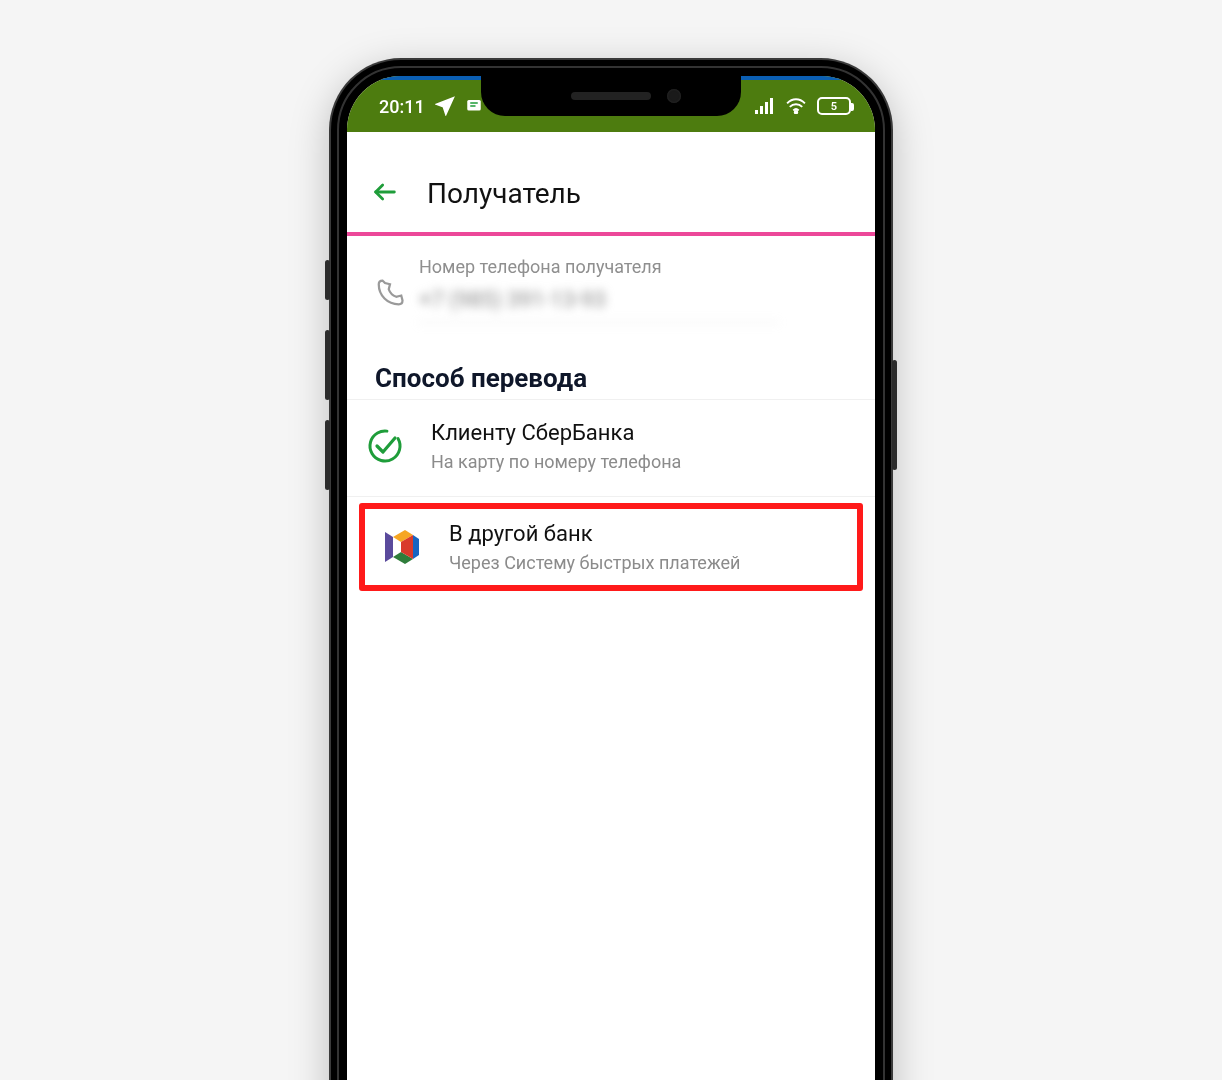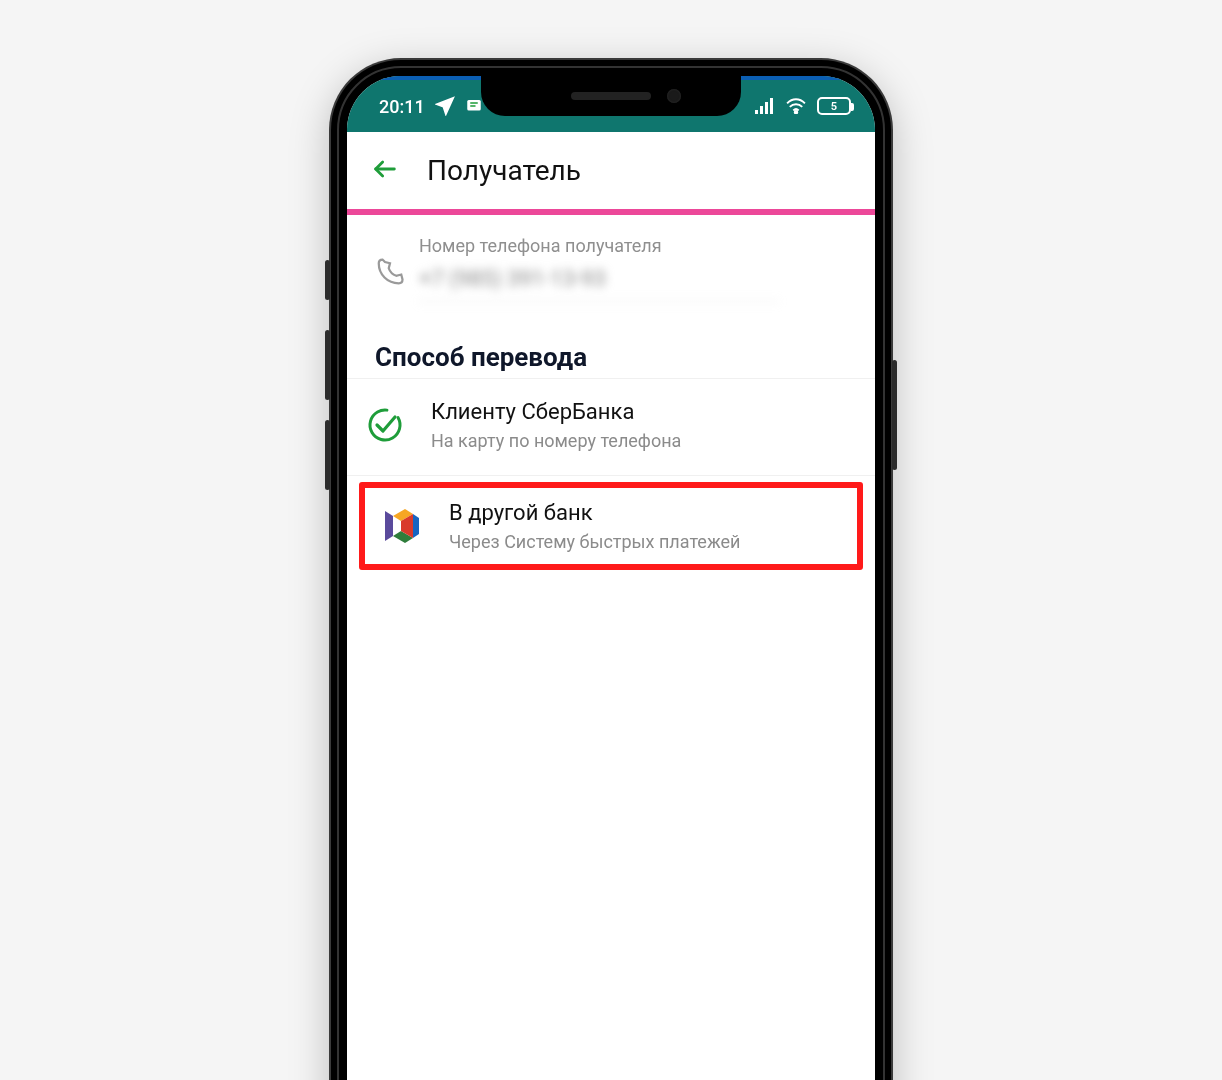--- a/index.html
+++ b/index.html
@@ -51,41 +51,42 @@
   .sb-right { right:-6px; top:300px; width:5px; height:110px; }
   .screen {
     width: 100%; height: 100%;
     background: #fff;
     border-radius: 54px;
     overflow: hidden;
     position: relative;
   }
   .status-bar {
     height: 56px;
-    background: #0f766e;
+    background: #4d7c0f;
     border-top: 4px solid #0b5fb3;
     color: #fff;
     display: flex; align-items: center; justify-content: space-between;
     padding: 0 24px 0 32px;
     font-size: 18px;
     font-weight: 500;
     position:relative;
   }
   .sb-left, .sb-right-g { display:flex; align-items:center; gap:10px; }
   .sb-left svg, .sb-right-g svg { display:block; }
   .battery {
     width: 34px; height: 18px; border:2px solid #fff; border-radius:5px;
     position:relative; display:flex; align-items:center; justify-content:center;
     font-size:11px; font-weight:600;
   }
   .battery::after{ content:""; position:absolute; right:-5px; top:4px; width:3px; height:8px; background:#fff; border-radius:0 2px 2px 0;}
   .app-header {
     display:flex; align-items:center; gap:28px;
     padding: 22px 24px;
-    border-bottom: 6px solid #ec4899;
+    border-bottom: 4px solid #ec4899;
+    margin-top: 23px;
   }
   .back-arrow { color:#1f9d3a; }
   .app-title { font-size:28px; color:#111; font-weight:400; }
   .phone-field {
     display:flex; align-items:flex-start; gap:14px;
     padding: 20px 28px 10px 28px;
   }
   .phone-icon { color:#9a9a9a; margin-top:22px; }
   .field-label { color:#8f8f8f; font-size:18px; margin-bottom:10px; }
   .field-value {

